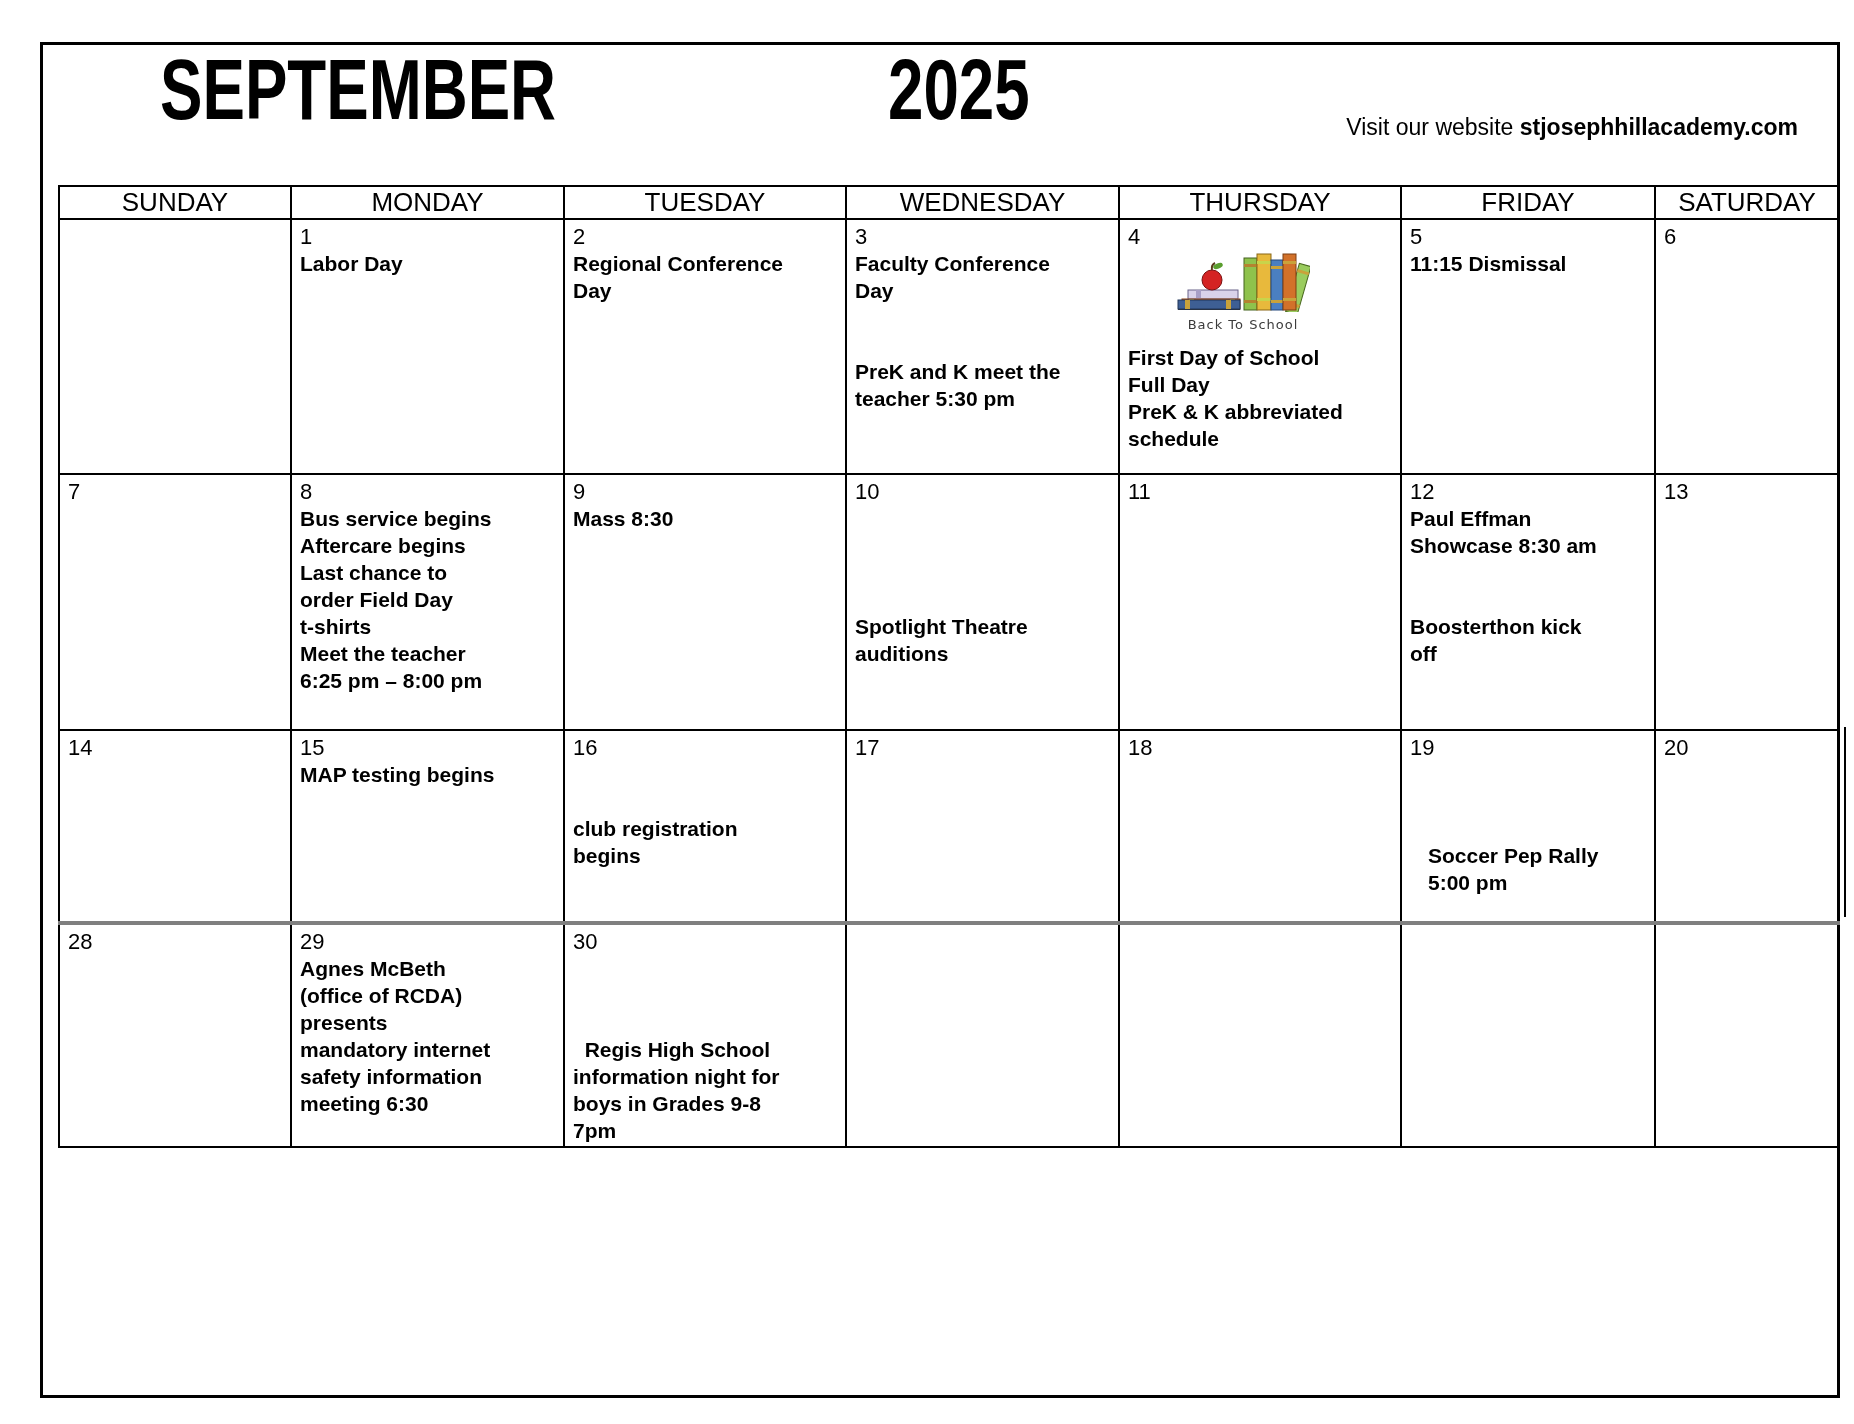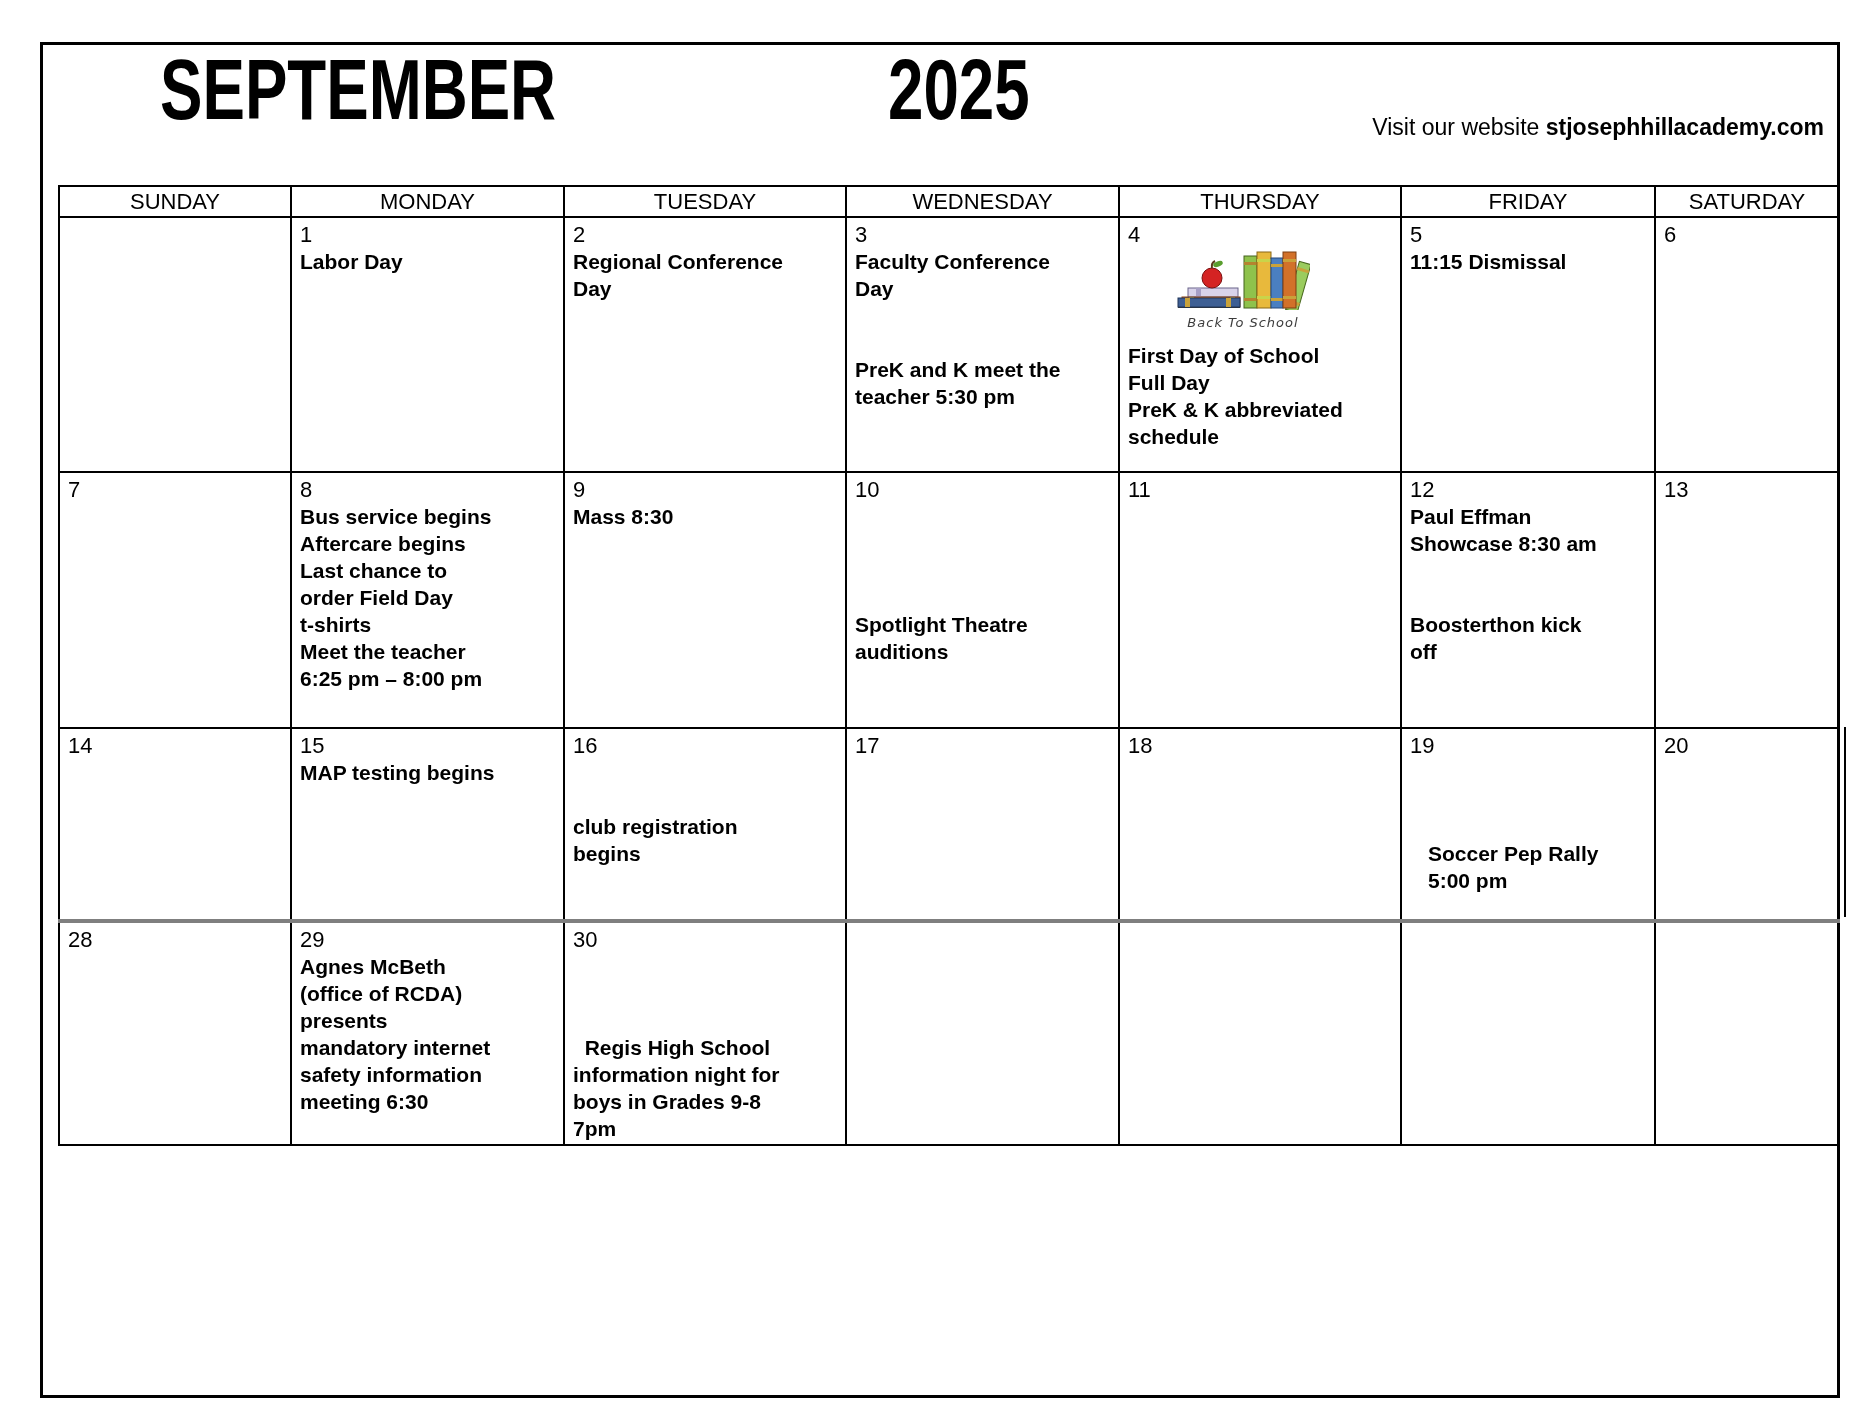--- a/index.html
+++ b/index.html
@@ -4,41 +4,41 @@
 <style>
   html,body{margin:0;padding:0;background:#fff;}
   .page{position:relative;width:1854px;height:1424px;background:#fff;
         font-family:"Liberation Sans",sans-serif;color:#000;overflow:hidden;}
   .frame{position:absolute;left:40px;top:42px;width:1794px;height:1350px;border:3px solid #000;}
   
   .month,.year{position:absolute;top:40px;font-weight:700;font-size:86px;line-height:98px;
         transform:scaleX(0.74);transform-origin:0 0;white-space:nowrap;}
   .month{left:160px;}
   .year{left:888px;}
-  .website{position:absolute;top:112px;right:30px;font-size:23px;line-height:30px;}
+  .website{position:absolute;top:112px;right:56px;font-size:23px;line-height:30px;}
   .website .wb{font-weight:700;}
   
   #cal{position:absolute;left:58px;top:185px;width:1780px;table-layout:fixed;
        border-collapse:collapse;}
-  #cal th{border:2px solid #000;height:29px;font-size:22px;font-weight:400;
+  #cal th{border:2px solid #000;height:29px;font-size:26px;font-weight:400;
        text-align:center;padding:0;}
   #cal td{border:2px solid #000;vertical-align:top;font-size:21px;line-height:27px;
        padding:3px 4px 2px 8px;overflow:hidden;}
   #cal tbody tr:nth-child(1) td{height:248px;}
   #cal tbody tr:nth-child(2) td{height:249px;}
   #cal tbody tr:nth-child(3) td{height:185px;}
   #cal tbody tr:nth-child(4) td{height:188px;border-top:4px solid #7f7f7f;}
   #cal tbody tr:nth-child(5) td{height:214px;border-bottom:5px solid #7f7f7f;}
   .day-num{font-size:22px;line-height:27px;}
   .event{margin:0;white-space:pre-wrap;font-weight:bold;}
   .event.b{font-weight:700;}
   
   .clipart{width:134px;margin:2px 0 12px 48px;text-align:center;}
   .clipart-caption{font-size:13px;line-height:14px;color:#3c3c3c;
-       font-family:"DejaVu Sans",sans-serif;letter-spacing:1px;font-style:italic;}
+       font-family:"DejaVu Sans",sans-serif;letter-spacing:1px;}
   
   .artifact-line{position:absolute;left:1844px;top:727px;width:2px;height:190px;background:#000;}
 </style>
 </head>
 <body>
 
 <div class="page">
   <div class="frame"></div>
 
   <div class="month">SEPTEMBER</div>

